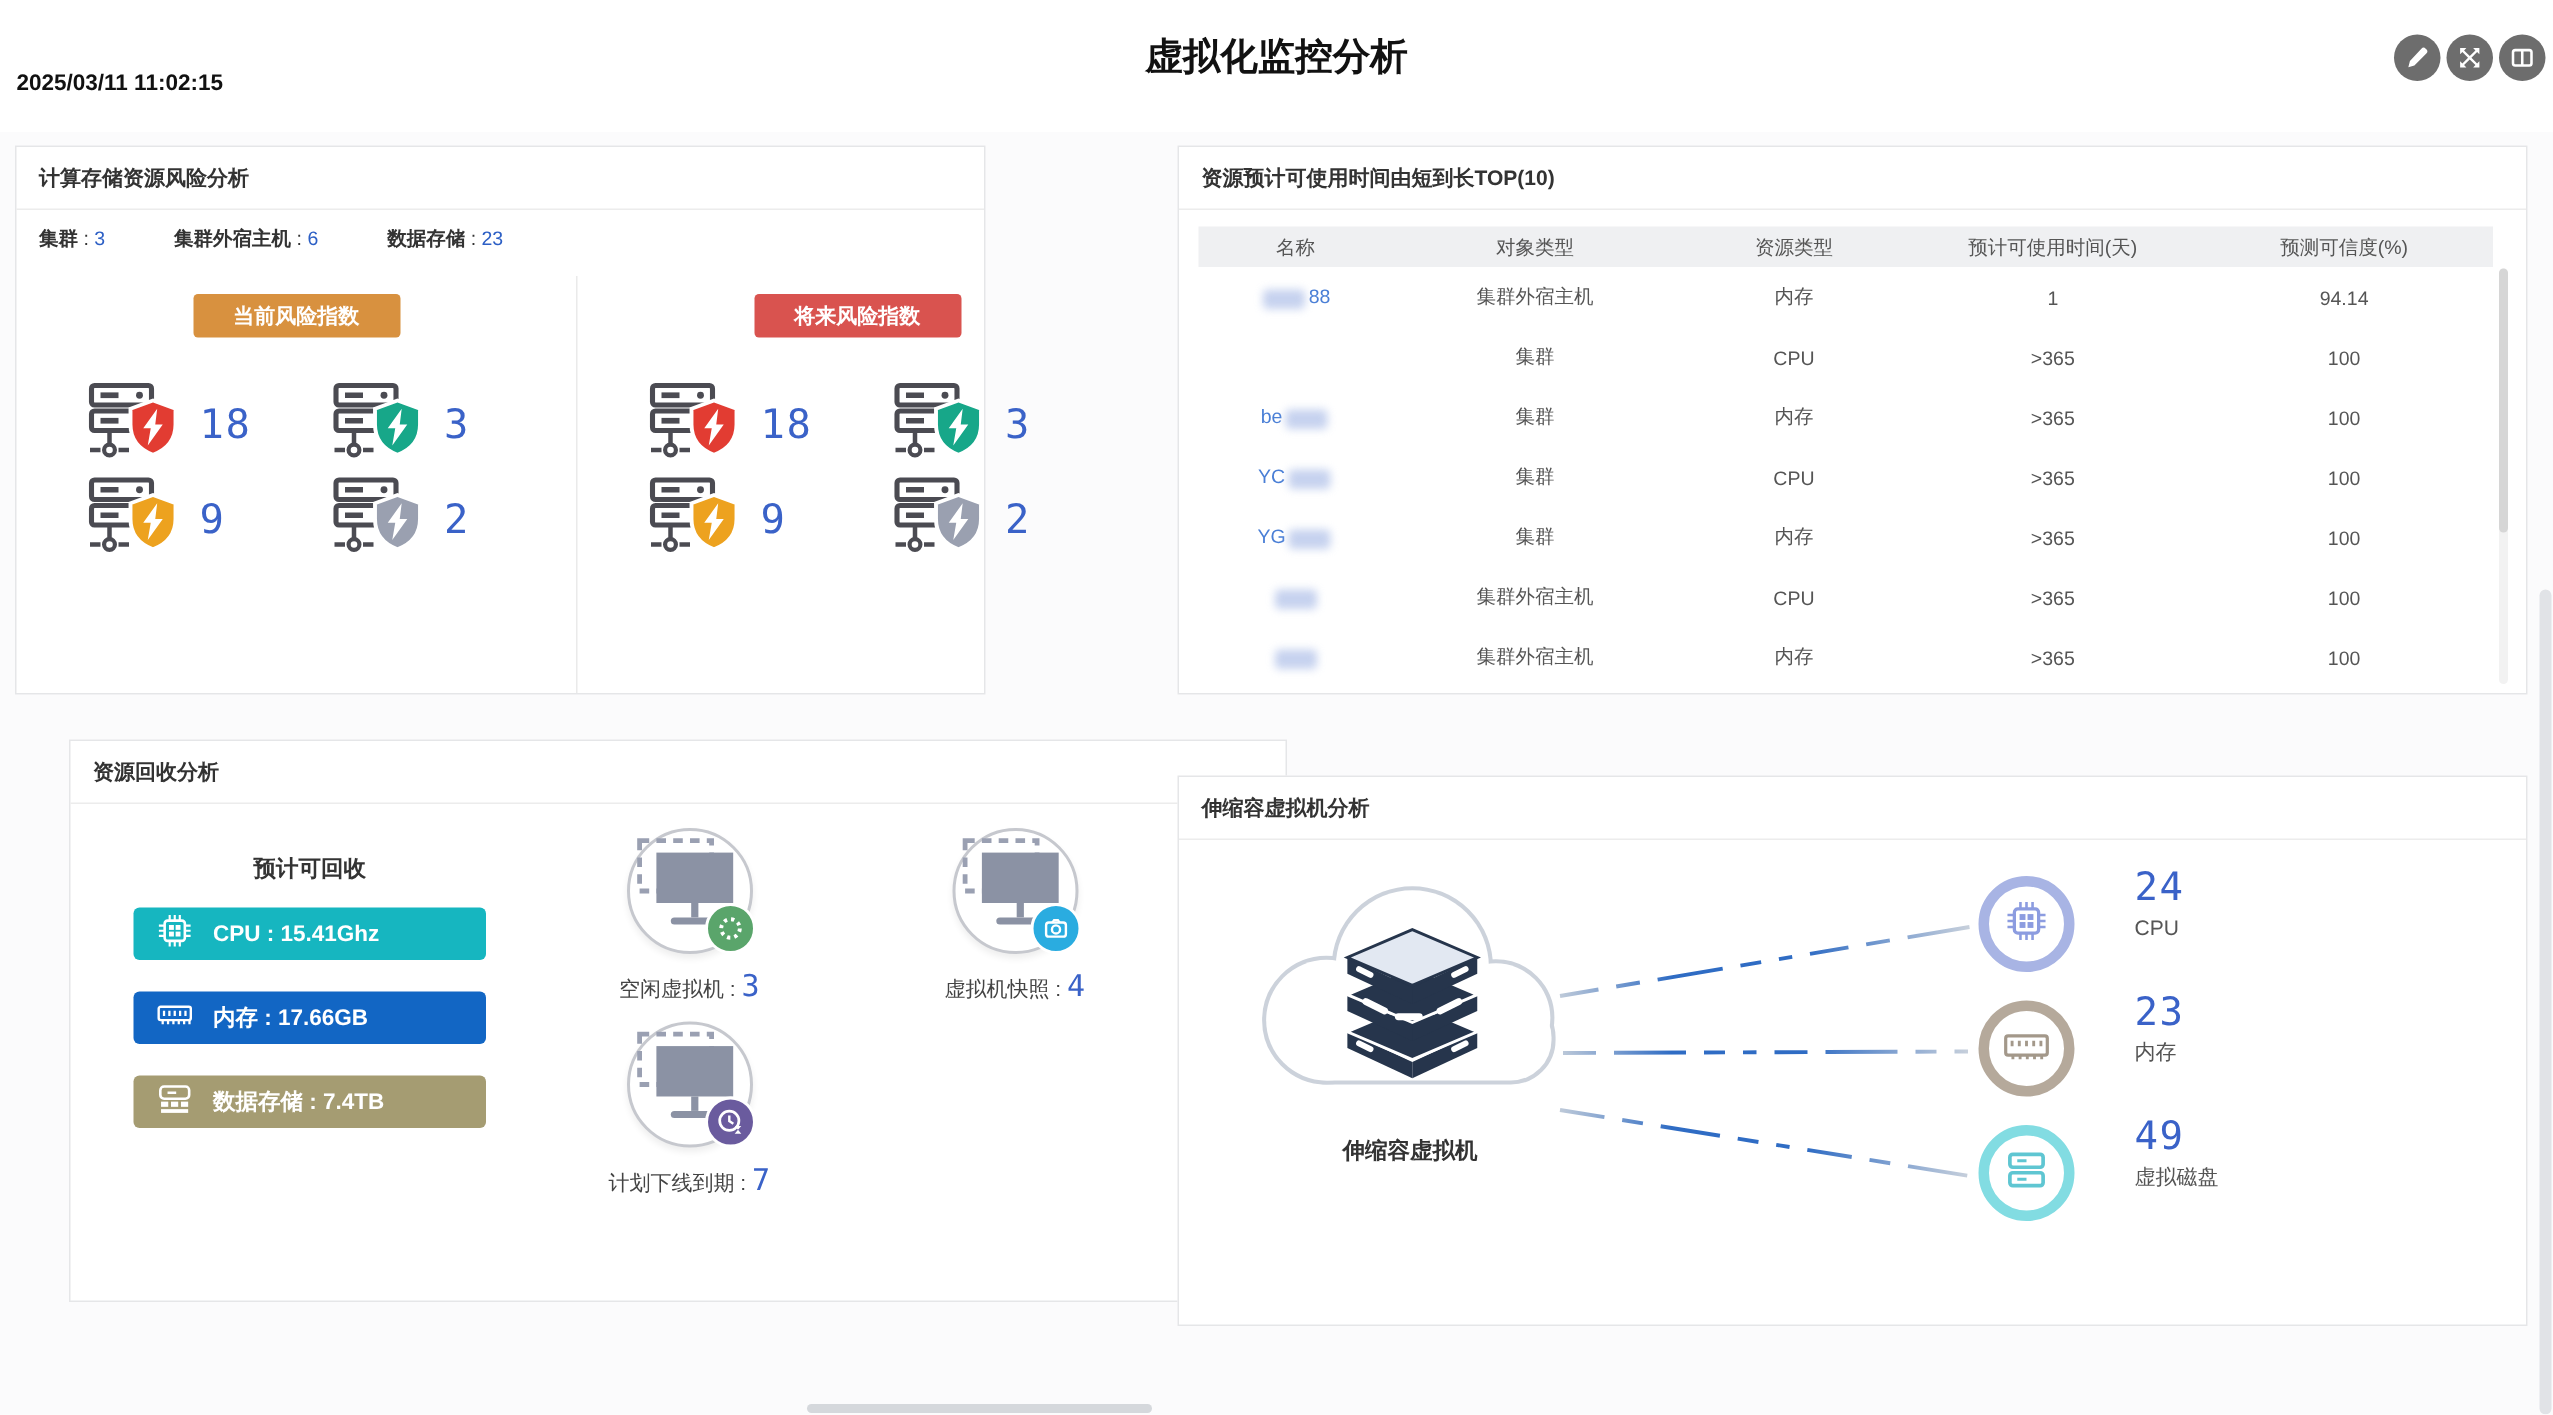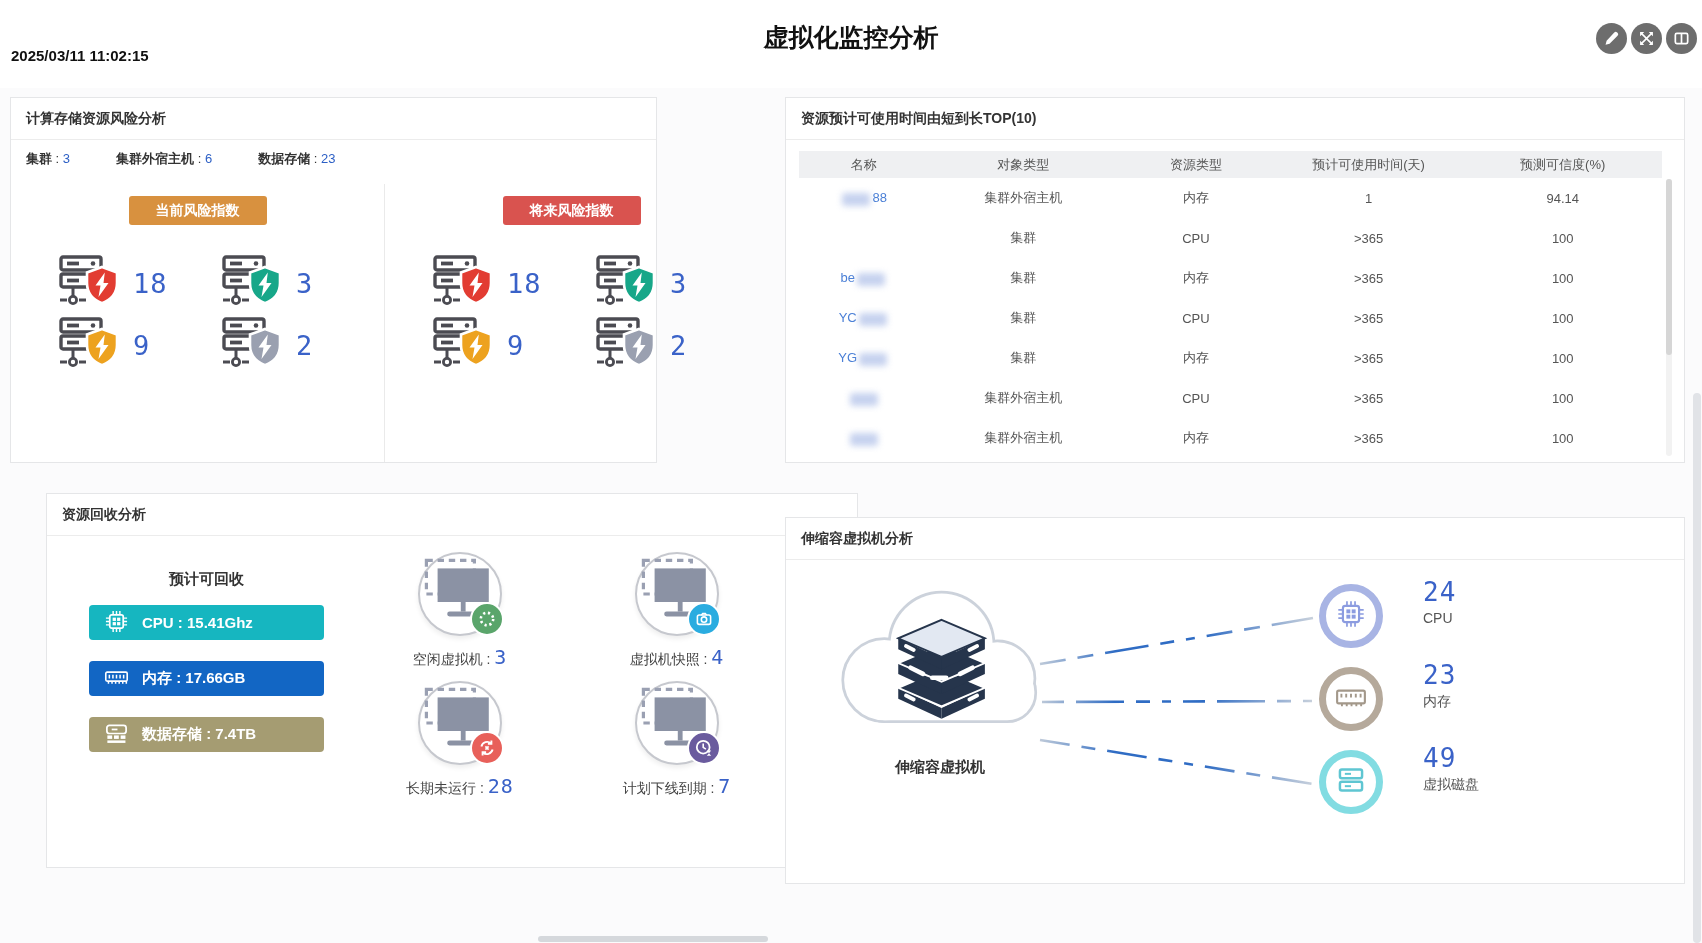--- a/index.html
+++ b/index.html
@@ -412,37 +412,20 @@
               </svg>
             </span></div>
           <div class="vm-label"><span>虚拟机快照</span> : <span class="num">4</span></div>
         </div>
         <div class="vm-item">
           <div class="vm-circle"><span><svg viewBox="0 0 50 44">
                 <rect x="4" y="4" width="30" height="21" fill="none" stroke="#9aa0b2" stroke-width="2" stroke-dasharray="4 3"></rect>
                 <rect x="11" y="9" width="32" height="21" fill="#8b92a4"></rect>
                 <rect x="25.5" y="30" width="3" height="6" fill="#8b92a4"></rect>
                 <rect x="17" y="36" width="20" height="3" rx="1.5" fill="#8b92a4"></rect>
-              </svg></span><span class="vm-badge" style="background:#e8605a">
-              <svg viewBox="0 0 20 20">
-                <path d="M4.4 8.4A5.9 5.9 0 0 1 14.1 5.5" fill="none" stroke="#fff" stroke-width="1.9"></path>
-                <path d="M14.4 2.4v3.5h-3.5" fill="none" stroke="#fff" stroke-width="1.9"></path>
-                <path d="M15.6 11.6A5.9 5.9 0 0 1 5.9 14.5" fill="none" stroke="#fff" stroke-width="1.9"></path>
-                <path d="M5.6 17.6v-3.5h3.5" fill="none" stroke="#fff" stroke-width="1.9"></path>
-                <path d="M8.4 8.4l3.2 3.2M11.6 8.4l-3.2 3.2" stroke="#fff" stroke-width="1.7"></path>
-              </svg>
-            </span></div>
-          <div class="vm-label"><span>长期未运行</span> : <span class="num">28</span></div>
-        </div>
-        <div class="vm-item">
-          <div class="vm-circle"><span><svg viewBox="0 0 50 44">
-                <rect x="4" y="4" width="30" height="21" fill="none" stroke="#9aa0b2" stroke-width="2" stroke-dasharray="4 3"></rect>
-                <rect x="11" y="9" width="32" height="21" fill="#8b92a4"></rect>
-                <rect x="25.5" y="30" width="3" height="6" fill="#8b92a4"></rect>
-                <rect x="17" y="36" width="20" height="3" rx="1.5" fill="#8b92a4"></rect>
               </svg></span><span class="vm-badge" style="background:#6a5b9e">
               <svg viewBox="0 0 20 20">
                 <circle cx="9.2" cy="9.2" r="6.4" fill="none" stroke="#fff" stroke-width="1.8"></circle>
                 <path d="M9.2 5.6v3.8l2.7 1.7" fill="none" stroke="#fff" stroke-width="1.6"></path>
                 <path d="M12.8 12.6h4.4l-2.2 2.6 2.2 2.6h-4.4l2.2-2.6Z" fill="#fff"></path>
               </svg>
             </span></div>
           <div class="vm-label"><span>计划下线到期</span> : <span class="num">7</span></div>
         </div>
       </div>

